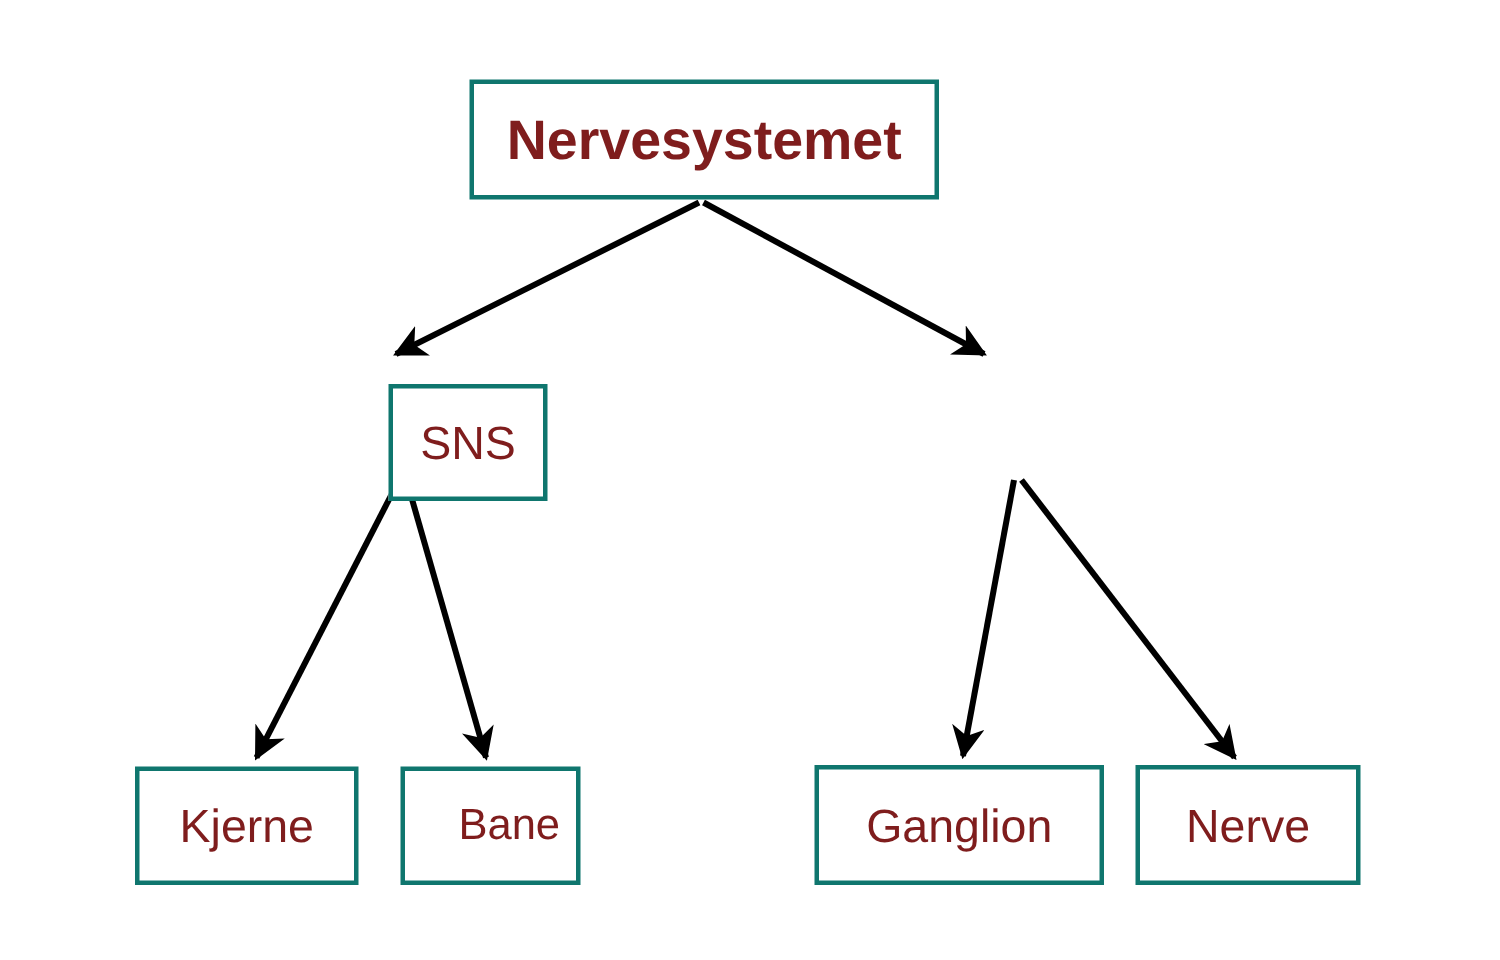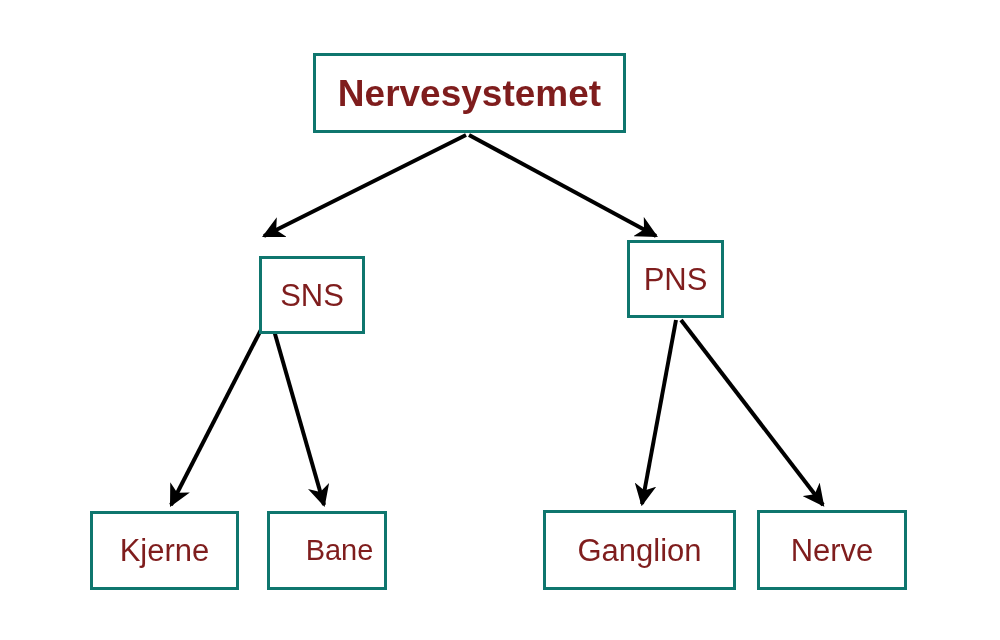--- a/index.html
+++ b/index.html
@@ -70,23 +70,20 @@
   </svg>
 
   <div class="node root n-root">
     <span>Nervesystemet</span>
   </div>
 
   <div class="node n-sns">
     <span>SNS</span>
   </div>
 
-  <div class="node n-pns">
-    <span>PNS</span>
-  </div>
 
   <div class="node n-kjerne">
     <span>Kjerne</span>
   </div>
 
   <div class="node n-bane">
     <span>Bane</span>
   </div>
 
   <div class="node n-ganglion">

